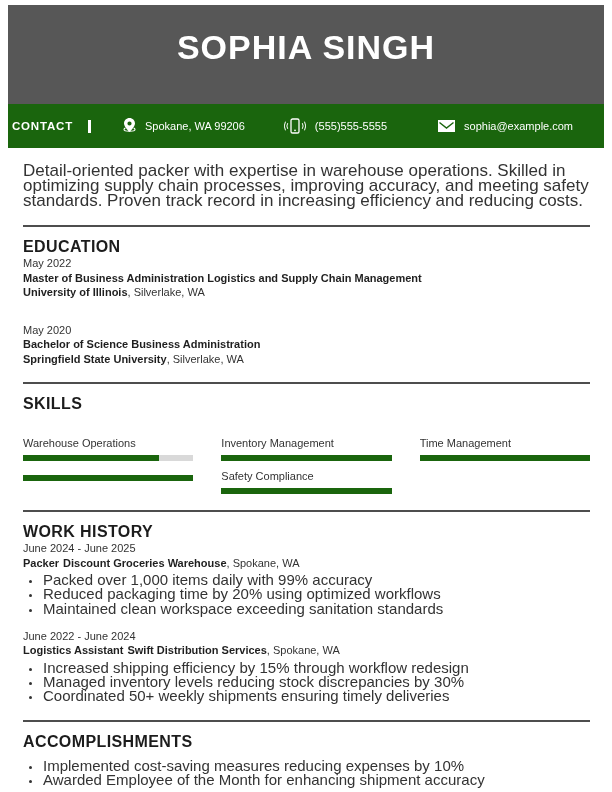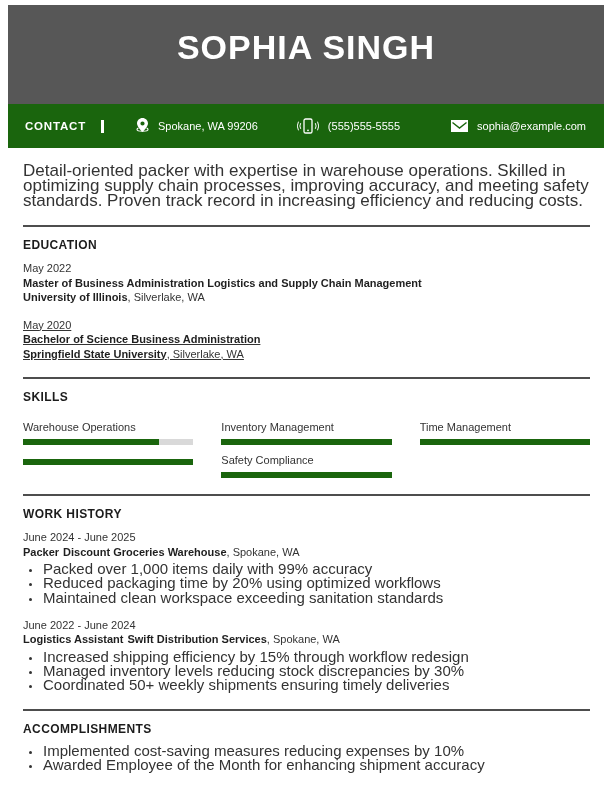--- a/index.html
+++ b/index.html
@@ -30,21 +30,21 @@
     line-height: 1;
     white-space: nowrap;
   }
 
   
   .contact-bar {
     background: #1a650d;
     height: 44px;
     display: flex;
     align-items: center;
-    padding: 0 17px;
+    padding: 0 4px;
     color: #ffffff;
     font-size: 11px;
   }
   .contact-label { font-weight: bold; letter-spacing: 0.8px; font-size: 11.5px; }
   .contact-sep { width: 3px; height: 13px; background: #ffffff; margin-left: 15px; }
   .cicon { display: inline-flex; align-items: center; flex: none; }
   .cicon svg { display: block; }
   .icon-loc { margin-left: 32px; }
   .ctext { margin-left: 9px; white-space: nowrap; }
   .icon-phone { margin-left: 39px; }
@@ -58,37 +58,37 @@
     line-height: 15px;
     color: #333333;
   }
   .rule {
     border: none;
     border-top: 2px solid #4d4d4d;
     margin: 16px 0 0 0;
   }
   .section-title {
     margin-top: 11px;
-    font-size: 12px;
+    font-size: 16px;
     font-weight: bold;
     color: #1c1c1c;
     letter-spacing: 0.4px;
   }
-  .entry { margin-top: 9px; font-size: 11px; line-height: 14.5px; }
+  .entry { font-size: 11px; line-height: 14.5px; }
   .bold-line { font-weight: bold; color: #1f1f1f; }
   .plain { font-weight: normal; color: #333333; font-style: normal; }
   .company { padding-left: 4px; }
 
   
   .skills-grid {
     display: grid;
     grid-template-columns: 1fr 1fr 1fr;
     column-gap: 28px;
     row-gap: 9px;
-    margin-top: 17px;
+    margin-top: 24px;
   }
   .skill-label { font-size: 11px; color: #333333; line-height: 13px; }
   .bar-track { height: 6px; background: #d9d9d9; margin-top: 5px; width: 100%; }
   .bar-fill { height: 100%; background: #1a650d; }
 
   
   ul.bullets {
     margin: 3px 0 0 0;
     padding: 0 0 0 19px;
     font-size: 15px;
@@ -148,21 +148,21 @@
 
       <hr class="rule">
       <div class="section-title">EDUCATION</div>
 
       <div class="entry">
         <div>May 2022</div>
         <div class="bold-line">Master of Business Administration Logistics and Supply Chain Management</div>
         <div><span class="bold-line">University of Illinois</span><span class="plain">, Silverlake, WA</span></div>
       </div>
 
-      <div class="entry" style="margin-top:13px;text-decoration:underline;">
+      <div class="entry" style="margin-top:23px;">
         <div>May 2020</div>
         <div class="bold-line">Bachelor of Science Business Administration</div>
         <div><span class="bold-line">Springfield State University</span><span class="plain">, Silverlake, WA</span></div>
       </div>
 
       <hr class="rule">
       <div class="section-title">SKILLS</div>
 
       <div class="skills-grid">
         <div class="skill">

